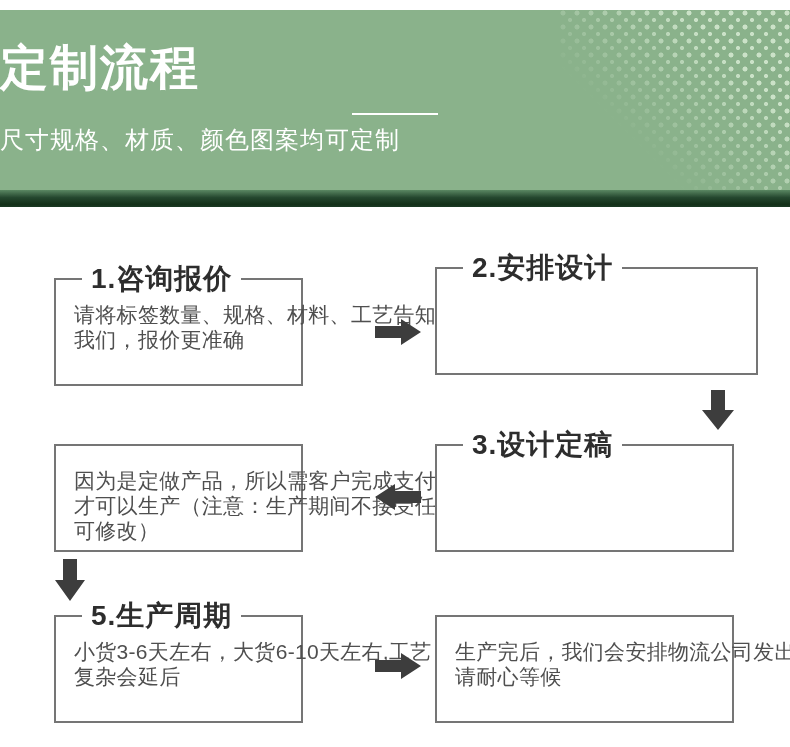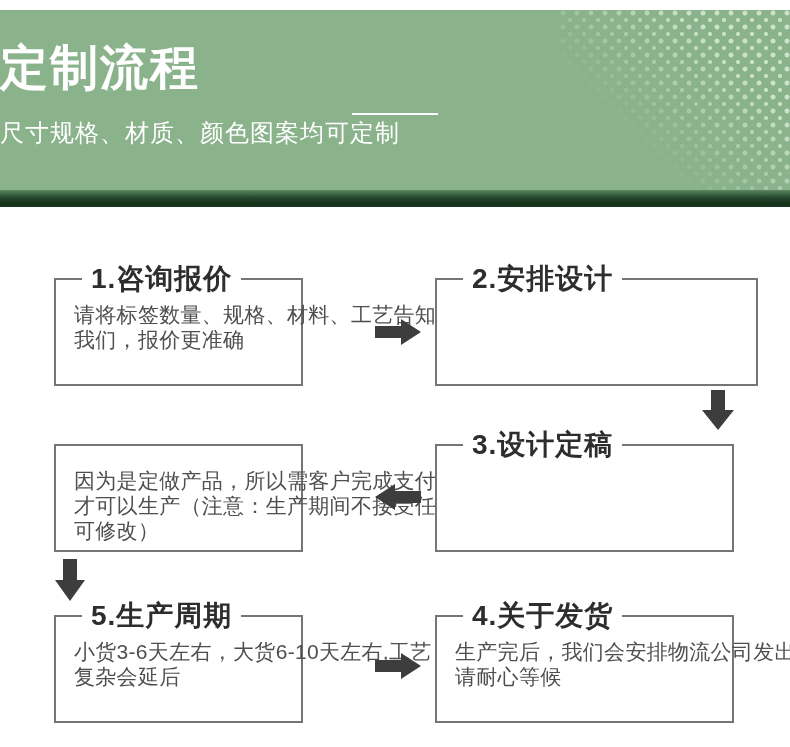--- a/index.html
+++ b/index.html
@@ -26,21 +26,21 @@
   }
   .banner-title {
     position:relative; margin-top:30px; font-size:48px; line-height:56px;
     font-weight:bold; color:var(--banner-ink,#ffffff); letter-spacing:2px;
   }
   .banner-divider {
     position:relative; width:86px; height:2px; margin:17px auto 0 auto;
     background:var(--banner-ink,#ffffff);
   }
   .banner-subtitle {
-    position:relative; margin-top:4px; font-size:24px; line-height:28px;
+    position:relative; margin-top:11px; font-size:24px; line-height:28px;
     color:var(--banner-ink,#ffffff); letter-spacing:1px;
   }
   .dark-strip {
     position:absolute; left:0; top:190px; width:790px; height:17px;
     background:linear-gradient(180deg,#5a8762 0%,#24462e 45%,#143019 85%,#1b3a24 100%);
   }
   
   .box {
     position:absolute; width:249px; height:108px;
     border:2px solid var(--box-border,#757575); background:#ffffff;
@@ -49,21 +49,21 @@
     position:absolute; top:-19px; left:26px; padding:0 9px;
     background:#ffffff; font-size:28px; line-height:36px; font-weight:bold;
     color:var(--title-ink,#2d2d2d); letter-spacing:1px; white-space:pre;
   }
   .box-text {
     position:absolute; left:18px; top:22px; right:4px;
     font-size:21px; line-height:25px; color:var(--body-ink,#4f4f4f);
     white-space:pre; letter-spacing:.3px;
   }
   .pos-1 { left:54px;  top:278px; }
-  .pos-2 { left:435px; top:278px; width:323px; }
+  .pos-2 { left:435px; top:267px; width:323px; }
   .pos-3 { left:435px; top:444px; width:299px; }
   .pos-4 { left:54px;  top:444px; }
   .pos-5 { left:54px;  top:615px;text-decoration:underline; }
   .pos-6 { left:435px; top:615px; width:299px; }
   
   .arrow { position:absolute; }
   .arrow svg { display:block; }
   .arrow path { fill:var(--arrow-ink,#3d3d3d); }
   .ar-1 { left:375px; top:318px; }
   .ad-right { left:702px; top:390px; }
@@ -102,21 +102,20 @@
 可修改）</div>
 </div>
 
 <div class="box pos-5">
   <div class="box-title">5.生产周期</div>
   <div class="box-text">小货3-6天左右，大货6-10天左右,工艺
 复杂会延后</div>
 </div>
 
 <div class="box pos-6">
-  <div class="box-title">4.关于发货</div>
   <div class="box-text">生产完后，我们会安排物流公司发出
 请耐心等候</div>
 </div>
 
 <div class="arrow ar-1">
   <svg width="46" height="28" viewBox="0 0 46 28">
       <path d="M0 8 H26 V1 L46 14 L26 27 V20 H0 Z"></path>
     </svg>
 </div>
 <div class="arrow ad-right">

